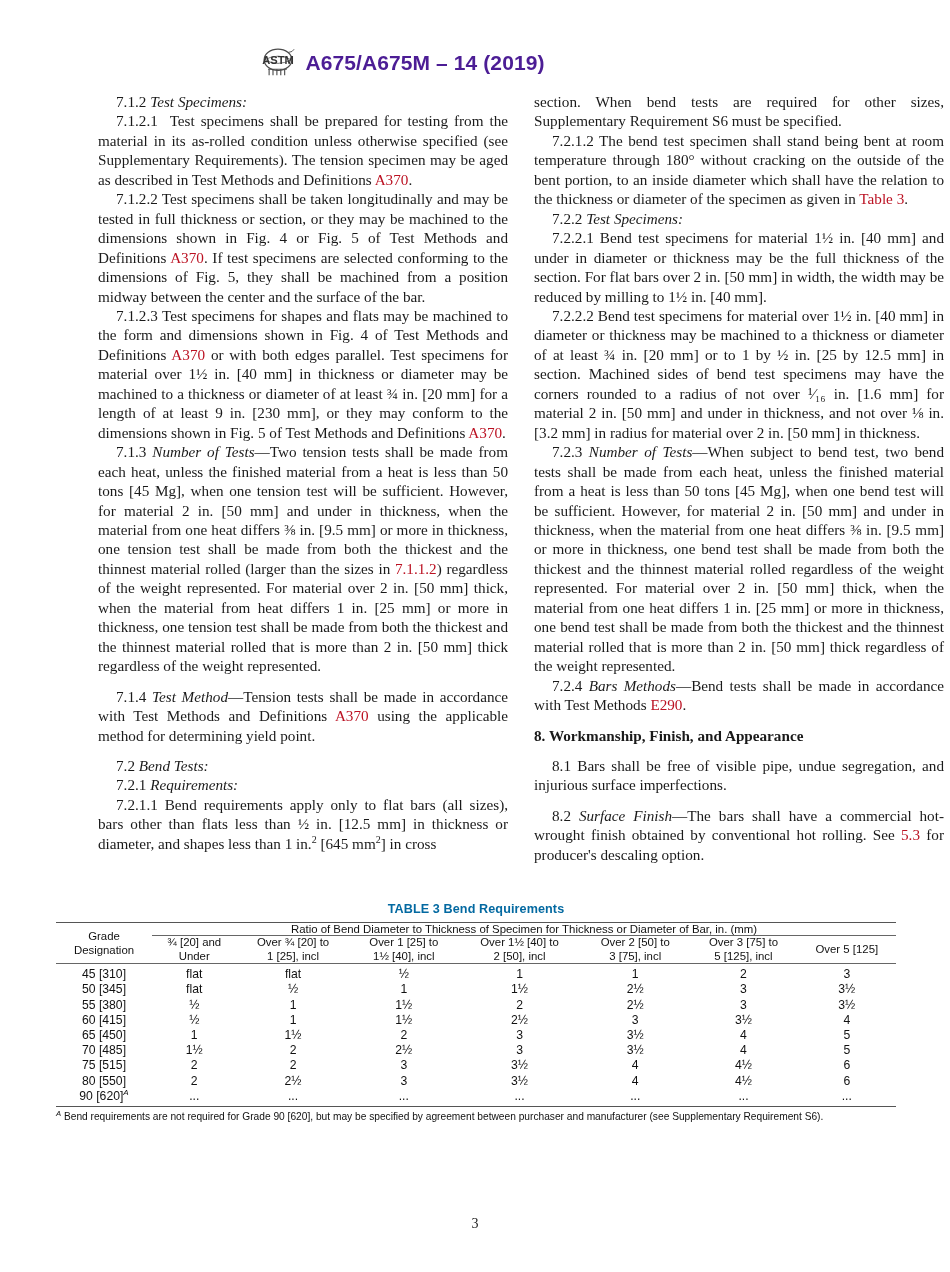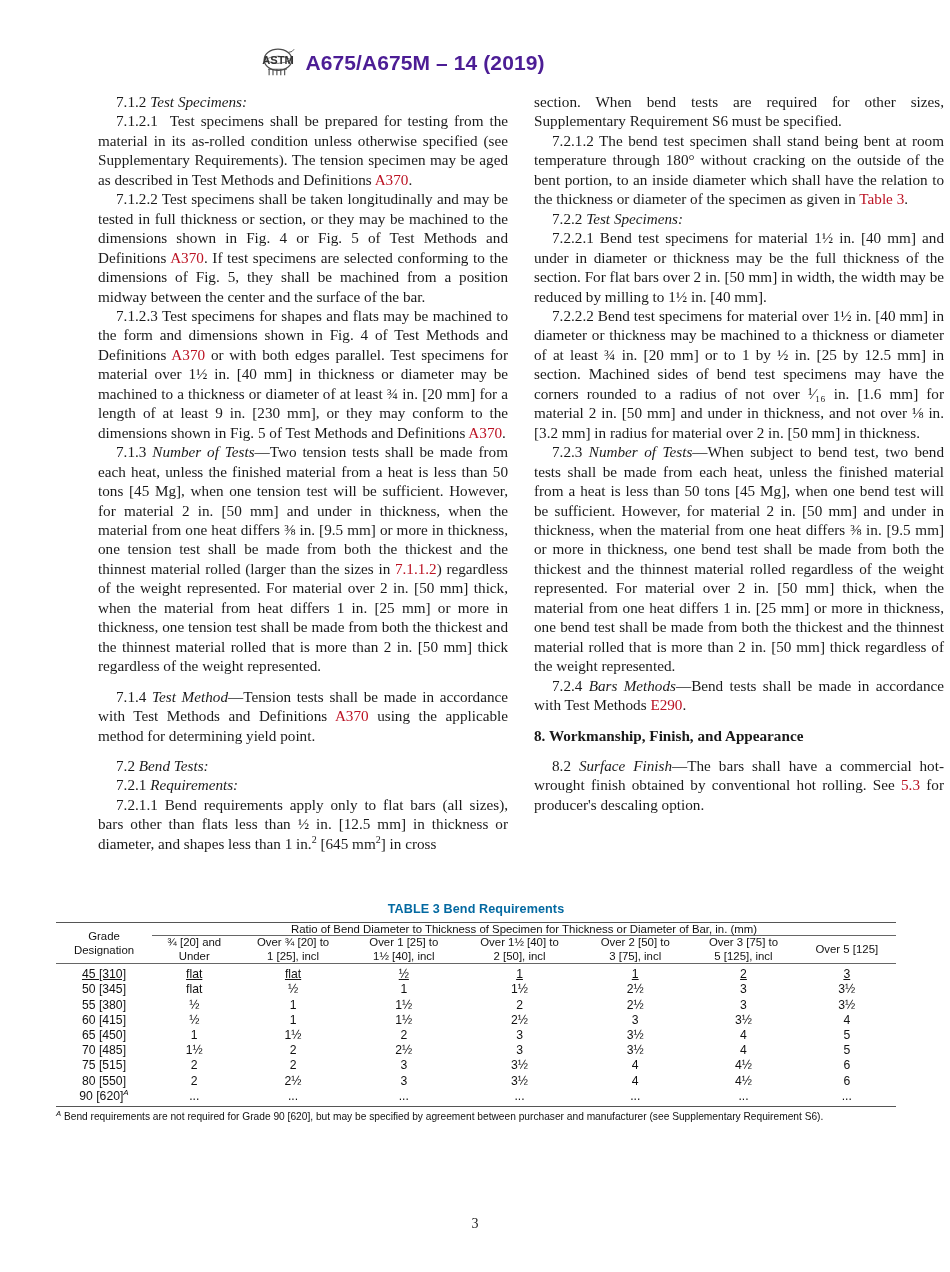--- a/index.html
+++ b/index.html
@@ -113,21 +113,21 @@
     font-size: 11.4px;
     color: #111;
   }
   table.bend th, table.bend td {
     padding: 0;
     font-weight: normal;
     text-align: center;
     vertical-align: middle;
   }
   .rule-top    { border-top: 1.6px solid #555; }
-  .rule-thin   { border-top: 1px solid #666; text-decoration: underline; }
+  .rule-thin   { border-top: 1px solid #666; }
   .rule-bottom { border-bottom: 1.6px solid #555; }
 
   th.grade-head {
     width: 96px;
     line-height: 14px;
     padding: 4px 2px 6px 2px;
   }
   th.span-head {
     padding: 3px 0 2px 0;
     font-size: 11.4px;
@@ -227,20 +227,21 @@
       <p class="para nogap"><span>7.2.2.1</span><span> Bend test specimens for material 1½ in. [40 mm] and under in diameter or thickness may be the full thickness of the section. For flat bars over 2 in. [50 mm] in width, the width may be reduced by milling to 1½ in. [40 mm].</span></p>
 
       <p class="para nogap"><span>7.2.2.2</span><span> Bend test specimens for material over 1½ in. [40 mm] in diameter or thickness may be machined to a thickness or diameter of at least ¾ in. [20 mm] or to 1 by ½ in. [25 by 12.5 mm] in section. Machined sides of bend test specimens may have the corners rounded to a radius of not over ¹⁄₁₆ in. [1.6 mm] for material 2 in. [50 mm] and under in thickness, and not over ⅛ in. [3.2 mm] in radius for material over 2 in. [50 mm] in thickness.</span></p>
 
       <p class="para nogap"><span>7.2.3</span>&nbsp;<span class="ital">Number of Tests</span><span>—When subject to bend test, two bend tests shall be made from each heat, unless the finished material from a heat is less than 50 tons [45 Mg], when one bend test will be sufficient. However, for material 2 in. [50 mm] and under in thickness, when the material from one heat differs ⅜ in. [9.5 mm] or more in thickness, one bend test shall be made from both the thickest and the thinnest material rolled regardless of the weight represented. For material over 2 in. [50 mm] thick, when the material from one heat differs 1 in. [25 mm] or more in thickness, one bend test shall be made from both the thickest and the thinnest material rolled that is more than 2 in. [50 mm] thick regardless of the weight represented.</span></p>
 
       <p class="para nogap"><span>7.2.4</span>&nbsp;<span class="ital">Bars Methods</span><span>—Bend tests shall be made in accordance with Test Methods </span><span class="lnk">E290</span><span>.</span></p>
 
       <p class="sec-head">8.  Workmanship, Finish, and Appearance</p>
 
+      <p class="para gap"><span>8.1</span><span>  Bars shall be free of visible pipe, undue segregation, and injurious surface imperfections.</span></p>
 
       <p class="para gap"><span>8.2</span>&nbsp;<span class="ital">Surface Finish</span><span>—The bars shall have a commercial hot-wrought finish obtained by conventional hot rolling. See </span><span class="lnk">5.3</span><span> for producer's descaling option.</span></p>
     </div>
   </div>
 
   <div class="table-block">
     <div class="table-caption">TABLE 3 Bend Requirements</div>
 
     <table class="bend">
       <thead>

